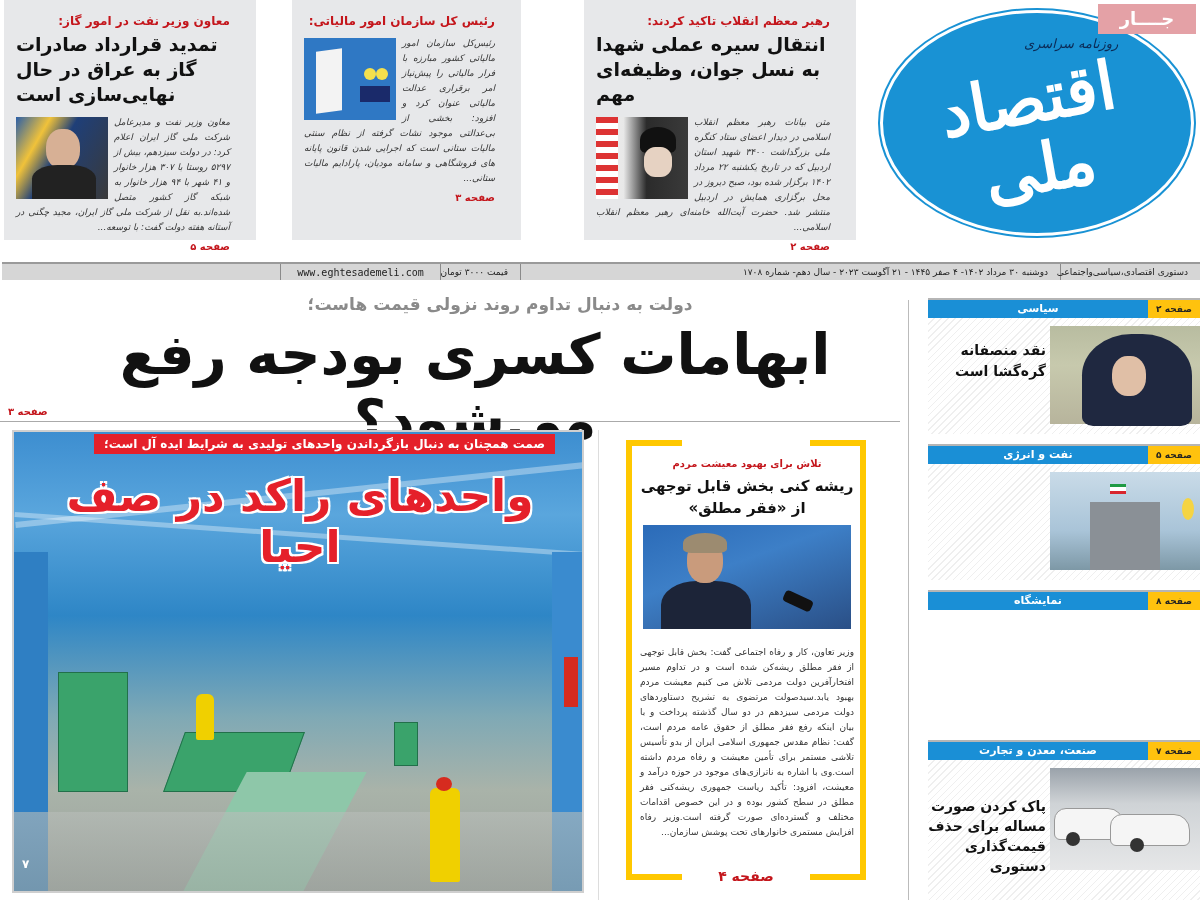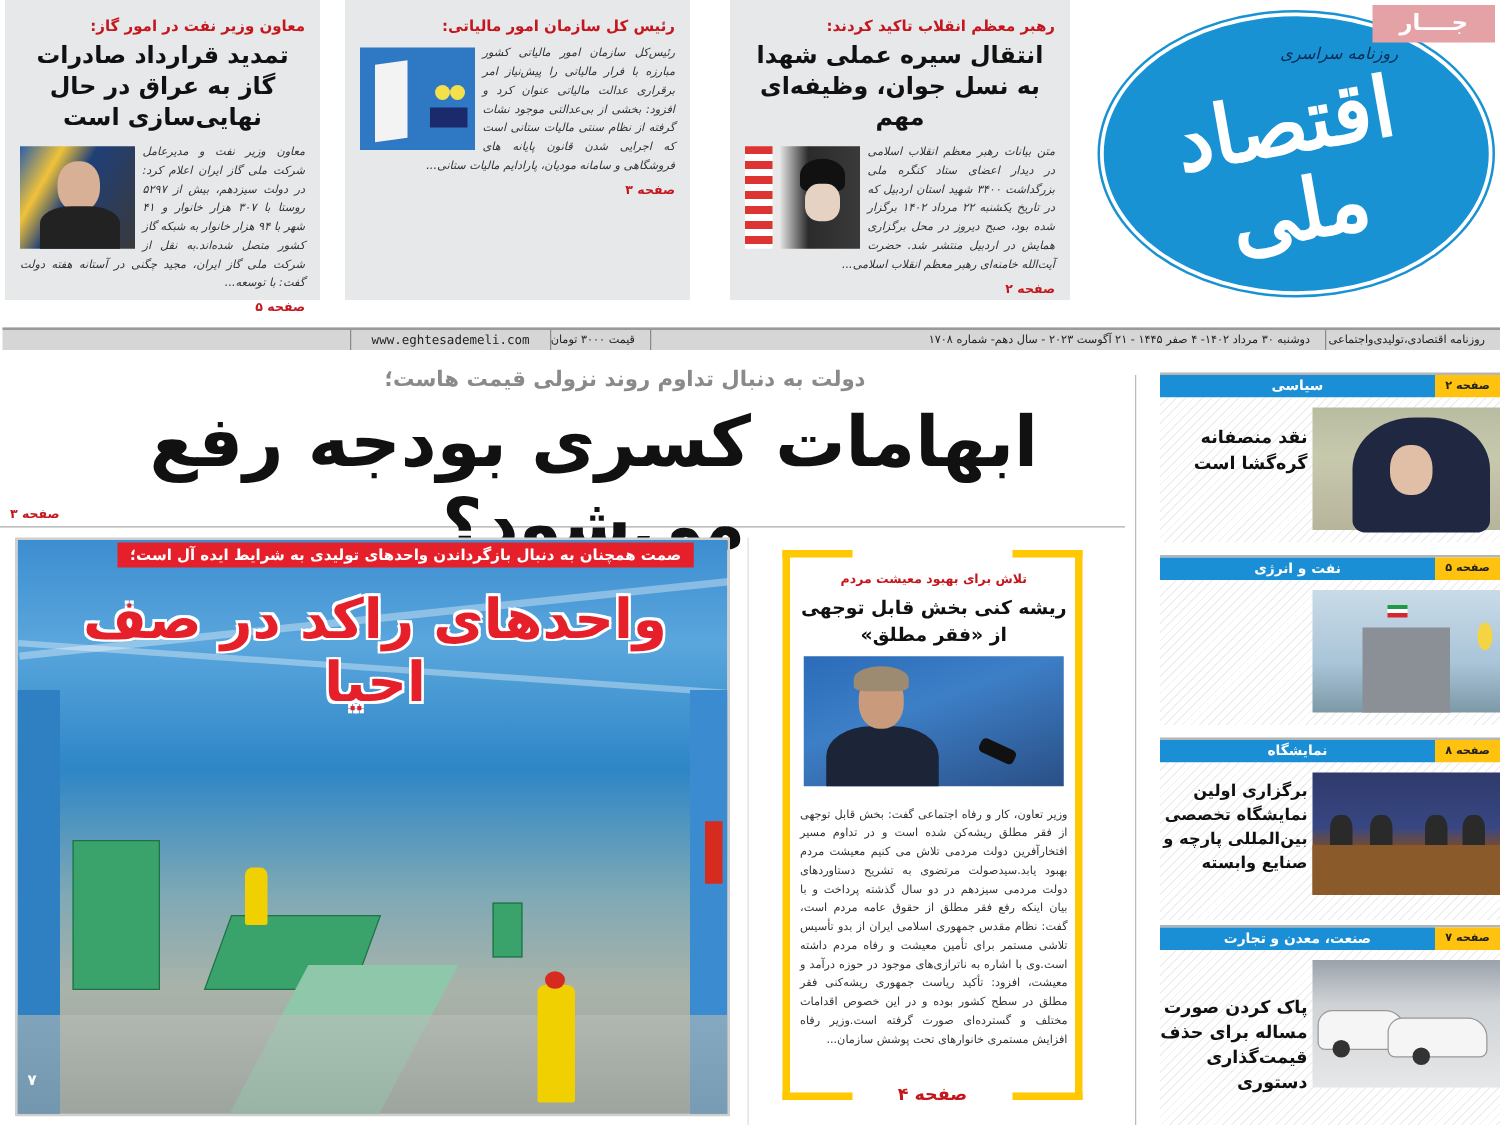--- a/index.html
+++ b/index.html
@@ -1,22 +1,22 @@
 <!DOCTYPE html>
 <html><head>
 <meta charset="utf-8">
 <style>
   * { box-sizing: border-box; margin: 0; padding: 0; }
   html, body { width: 1200px; height: 900px; overflow: hidden; background: #ffffff; }
   body { font-family: "DejaVu Sans", sans-serif; color: #111; position: relative; }
 
   
-  .teaser { position: absolute; top: 0; height: 240px; background: #e7e8ea; padding: 14px 12px 8px 12px; direction: rtl; }
+  .teaser { position: absolute; top: 0; height: 240px; background: #e7e8ea; padding: 14px 26px 8px 12px; direction: rtl; }
   .teaser .kicker { color: #c4161c; font-size: 12px; font-weight: bold; text-align: right; }
-  .teaser .headline { font-size: 19px; font-weight: bold; line-height: 25px; text-align: center; margin-top: 4px; color: #111; }
+  .teaser .headline { font-size: 19px; font-weight: bold; line-height: 25px; text-align: left; margin-top: 4px; color: #111; }
   .teaser .bodywrap { margin-top: 8px; font-size: 9px; line-height: 15px; color: #333; text-align: justify; font-style: italic; }
   .teaser .thumb { float: left; width: 92px; height: 82px; margin: 2px 6px 2px 0; }
   .teaser .pageref { color: #c4161c; font-size: 10px; font-weight: bold; margin-top: 6px; text-align: right; }
 
   
   .masthead { position: absolute; left: 874px; top: 2px; width: 324px; height: 244px; }
   .logo-ellipse { position: absolute; left: 6px; top: 8px; width: 314px; height: 226px; border-radius: 50%; background: #1992d4; border: 3px solid #ffffff; box-shadow: 0 0 0 2px #1992d4; }
   .logo-tag { position: absolute; top: 34px; left: 150px; font-size: 13px; color: #0b2a55; font-style: italic; direction: rtl; }
   .logo-text { position: absolute; top: 62px; left: 30px; width: 260px; text-align: center; font-family: "DejaVu Serif", serif; font-size: 66px; color: #ffffff; direction: rtl; line-height: 70px; font-weight: bold; transform: rotate(-10deg); }
   .jar-badge { position: absolute; right: 2px; top: 2px; width: 98px; height: 30px; background: #e4a1a6; color: #fff; font-weight: bold; font-size: 18px; text-align: center; line-height: 30px; direction: rtl; }
@@ -98,21 +98,21 @@
     <div class="thumb" style="background:linear-gradient(90deg,#f3f3f3 0%,#e8e8e8 30%,#2b2b2b 55%,#3a3a3a 100%); position:relative;">
       <div style="position:absolute;left:0;top:0;width:22px;height:82px;background:repeating-linear-gradient(180deg,#d33 0 6px,#fff 6px 12px);"></div>
       <div style="position:absolute;left:44px;top:10px;width:36px;height:26px;background:#111;border-radius:50% 50% 20% 20%;"></div>
       <div style="position:absolute;left:48px;top:30px;width:28px;height:30px;background:#e6d2c2;border-radius:40%;"></div>
     </div>
     <span>متن بیانات رهبر معظم انقلاب اسلامی در دیدار اعضای ستاد کنگره ملی بزرگداشت ۳۴۰۰ شهید استان اردبیل که در تاریخ یکشنبه ۲۲ مرداد ۱۴۰۲ برگزار شده بود، صبح دیروز در محل برگزاری همایش در اردبیل منتشر شد. حضرت آیت‌الله خامنه‌ای رهبر معظم انقلاب اسلامی...</span>
   </div>
   <div class="pageref">صفحه ۲</div>
 </div>
 
-<div class="teaser" style="left:276px; width:276px;">
+<div class="teaser" style="left:292px; width:229px;">
   <div class="kicker">رئیس کل سازمان امور مالیاتی:</div>
   <div class="bodywrap">
     <div class="thumb" style="background:#2f78c4; position:relative;">
       <div style="position:absolute;left:12px;top:12px;width:26px;height:62px;background:#f3f3f3;transform:skewY(-8deg);"></div>
       <div style="position:absolute;left:60px;top:30px;width:12px;height:12px;background:#f4e04d;border-radius:50%;"></div>
       <div style="position:absolute;left:72px;top:30px;width:12px;height:12px;background:#f4e04d;border-radius:50%;"></div>
       <div style="position:absolute;left:56px;top:48px;width:30px;height:16px;background:#1a2a6a;"></div>
     </div>
     <span>رئیس‌کل سازمان امور مالیاتی کشور مبارزه با فرار مالیاتی را پیش‌نیاز امر برقراری عدالت مالیاتی عنوان کرد و افزود: بخشی از بی‌عدالتی موجود نشات گرفته از نظام سنتی مالیات ستانی است که اجرایی شدن قانون پایانه های فروشگاهی و سامانه مودیان، پارادایم مالیات ستانی...</span>
   </div>
@@ -133,21 +133,21 @@
 </div>
 
 <div class="masthead">
   <div class="logo-ellipse"></div>
   <div class="logo-tag">روزنامه سراسری</div>
   <div class="logo-text">اقتصاد ملی</div>
   <div class="jar-badge">جــــار</div>
 </div>
 
 <div class="infobar">
-  <div class="cell" style="width:140px;">روزنامه اقتصادی،تولیدی‌واجتماعی</div>
+  <div class="cell" style="width:140px;">دستوری اقتصادی،سیاسی‌واجتماعی</div>
   <div class="cell" style="width:540px;">دوشنبه ۳۰ مرداد ۱۴۰۲- ۴ صفر ۱۴۴۵ - ۲۱ آگوست ۲۰۲۳ - سال دهم- شماره ۱۷۰۸</div>
   <div class="cell" style="width:80px;">قیمت ۳۰۰۰ تومان</div>
   <div class="cell url" style="width:160px; justify-content:center;">www.eghtesademeli.com</div>
   <div class="cell" style="flex:1; border-left:none;"></div>
 </div>
 
 <div class="main-top">
   <div class="supertitle">دولت به دنبال تداوم روند نزولی قیمت هاست؛</div>
   <div class="big-headline">ابهامات کسری بودجه رفع می‌شود؟</div>
   <div class="main-pageref">صفحه ۳</div>
@@ -223,30 +223,20 @@
       </div>
   </div>
 </div>
 
 <div class="side-sec" style="top:590px;">
   <div class="side-topline"></div>
   <div class="side-bar">
     <div class="page-label">صفحه ۸</div>
     <div class="section-label">نمایشگاه</div>
   </div>
-  <div class="side-body" style="height:126px;">
-    <div class="img img-expo">
-      <div class="p" style="left:14px;"></div>
-        <div class="p" style="left:46px;"></div>
-        <div class="p" style="left:90px;"></div>
-        <div class="p" style="left:120px;"></div>
-      <div class="table"></div>
-    </div>
-    <div class="title" style="top:14px; font-size:13px; line-height:19px;">برگزاری اولین نمایشگاه تخصصی بین‌المللی پارچه و صنایع وابسته</div>
-  </div>
 </div>
 
 <div class="side-sec" style="top:740px;">
   <div class="side-topline"></div>
   <div class="side-bar">
     <div class="page-label">صفحه ۷</div>
     <div class="section-label">صنعت، معدن و تجارت</div>
   </div>
   <div class="side-body" style="height:140px;">
     <div class="img img-cars" style="height:102px;">

